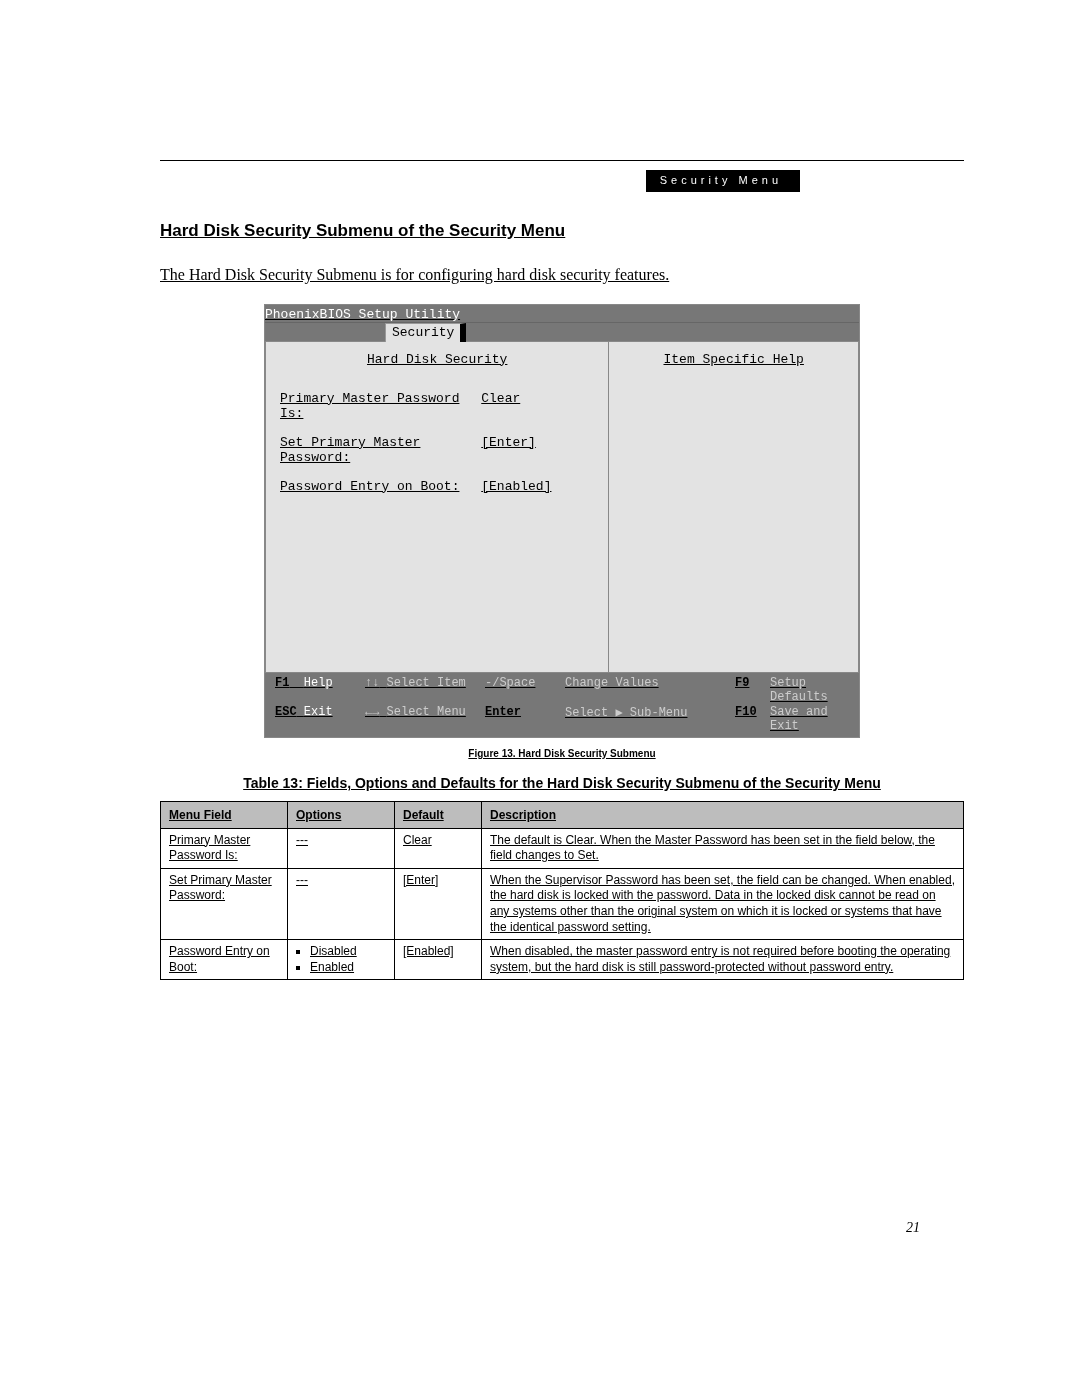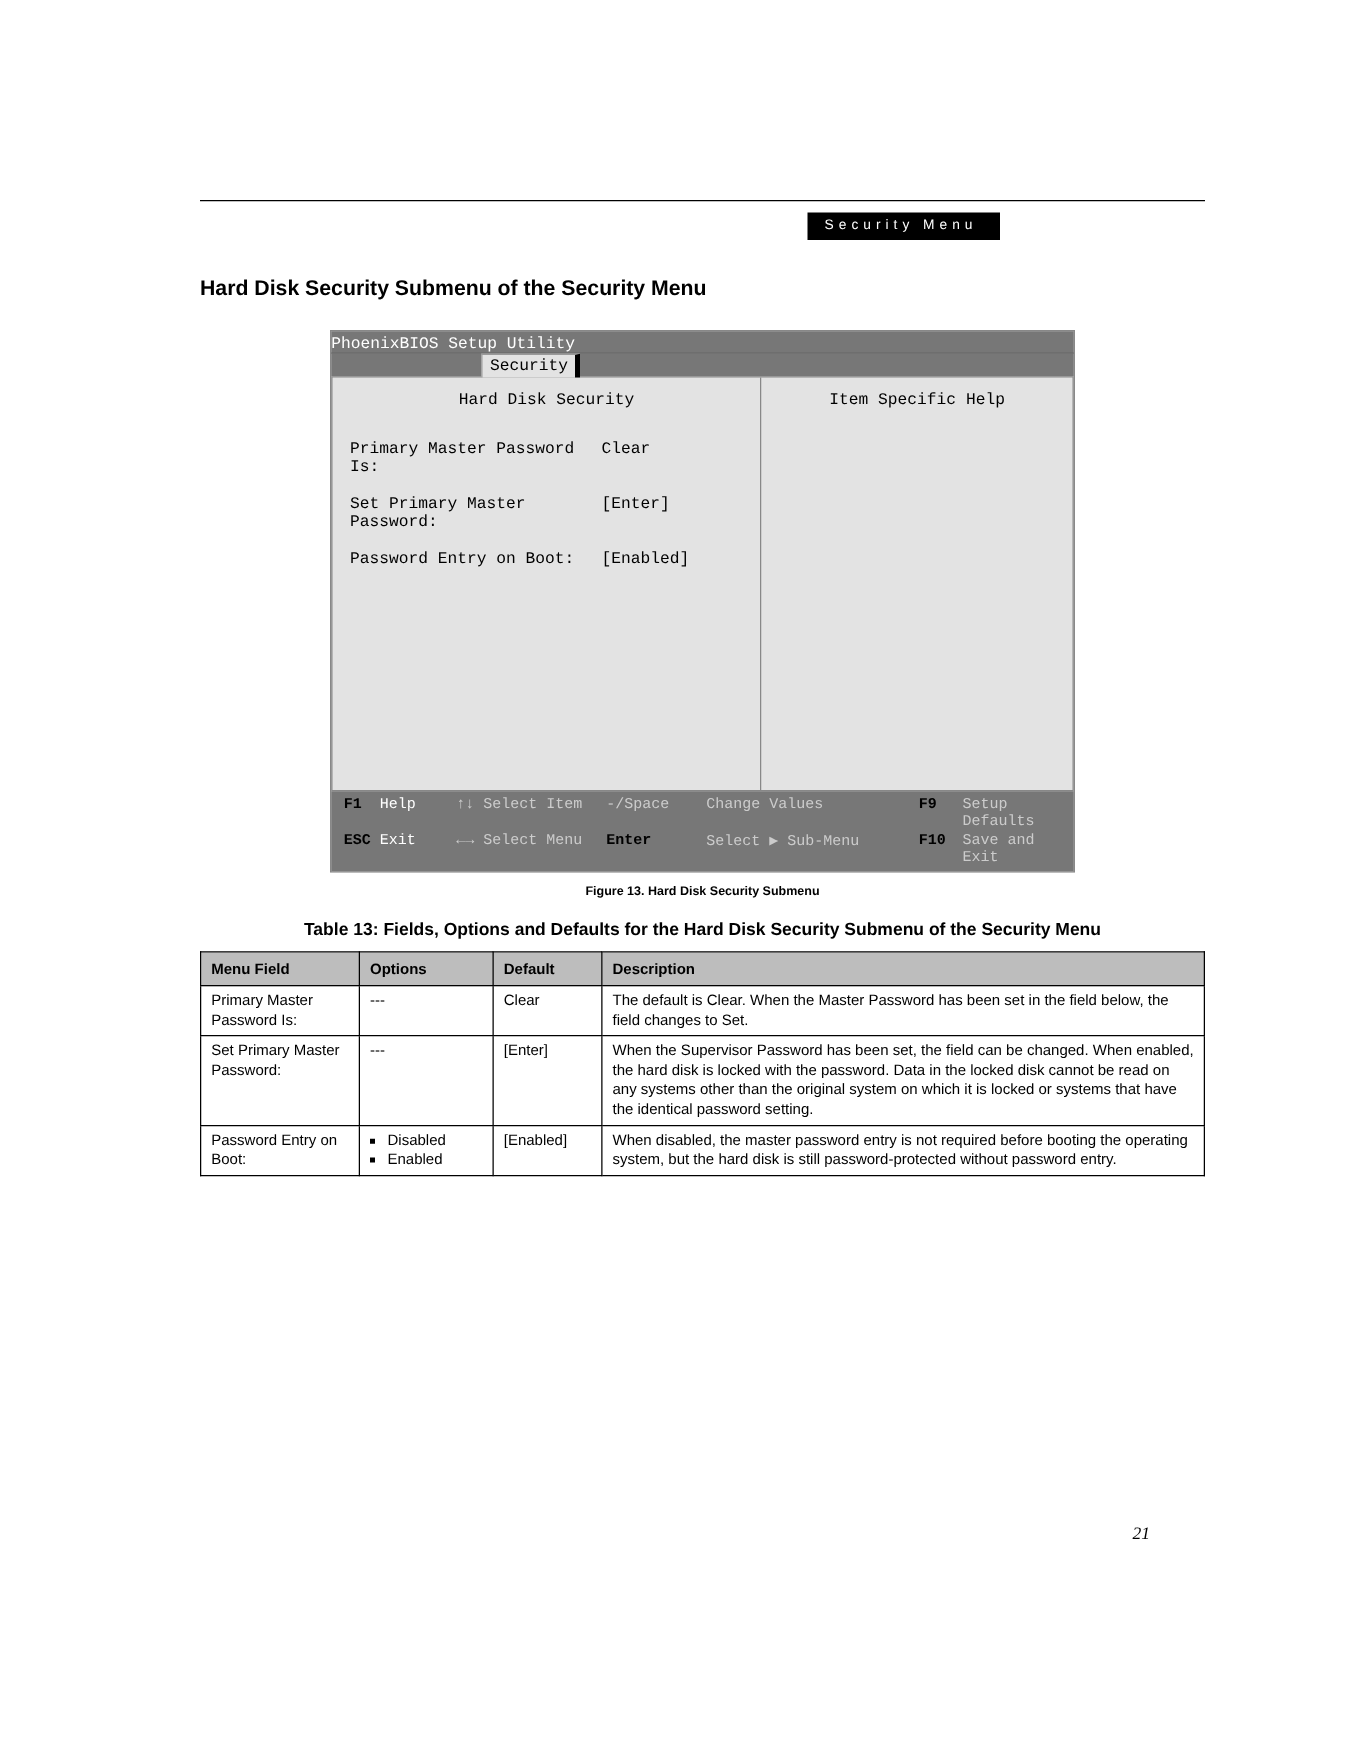--- a/index.html
+++ b/index.html
@@ -6,20 +6,21 @@
     margin: 0;
     background: #fff;
     width: 1080px;
     height: 1397px;
     font-family: Georgia, 'Times New Roman', serif;
     color: #000;
     position: relative;
   }
   .page {
     padding: 160px 116px 0 160px;
+    text-decoration: underline;
   }
   .header-rule {
     border-top: 1px solid #000;
     margin-bottom: 0;
   }
   .header-badge {
     position: absolute;
     top: 170px;
     right: 280px;
     background: #000;
@@ -64,21 +65,21 @@
     line-height: 18px;
   }
   .bios-tab {
     display: inline-block;
     background: #e3e3e3;
     color: #000;
     padding: 0 6px;
     margin-left: 120px;
     border-top: 1px solid #999;
     border-left: 1px solid #999;
-    border-right: 4px solid #000000;
+    border-right: 6px solid #000000;
   }
   .bios-body {
     display: flex;
     font-family: 'Courier New', monospace;
     font-size: 13px;
     height: 330px;
     border: 1px solid #888;
     margin: 0;
   }
   .bios-left {
@@ -160,20 +161,21 @@
   }
 </style>
 </head>
 <body>
 
 <div class="page">
   <div class="header-rule"></div>
   <div class="header-badge">Security Menu</div>
 
   <h2 class="section-title">Hard Disk Security Submenu of the Security Menu</h2>
+  <p class="intro">The Hard Disk Security Submenu is for configuring hard disk security features.</p>
 
   <div class="bios-wrap">
     <div class="bios-titlebar">PhoenixBIOS Setup Utility</div>
     <div class="bios-tabrow">
       <span class="bios-tab">Security</span>
     </div>
     <div class="bios-body">
       <div class="bios-left">
         <div class="bios-section-head">Hard Disk Security</div>
         <div class="bios-row">

